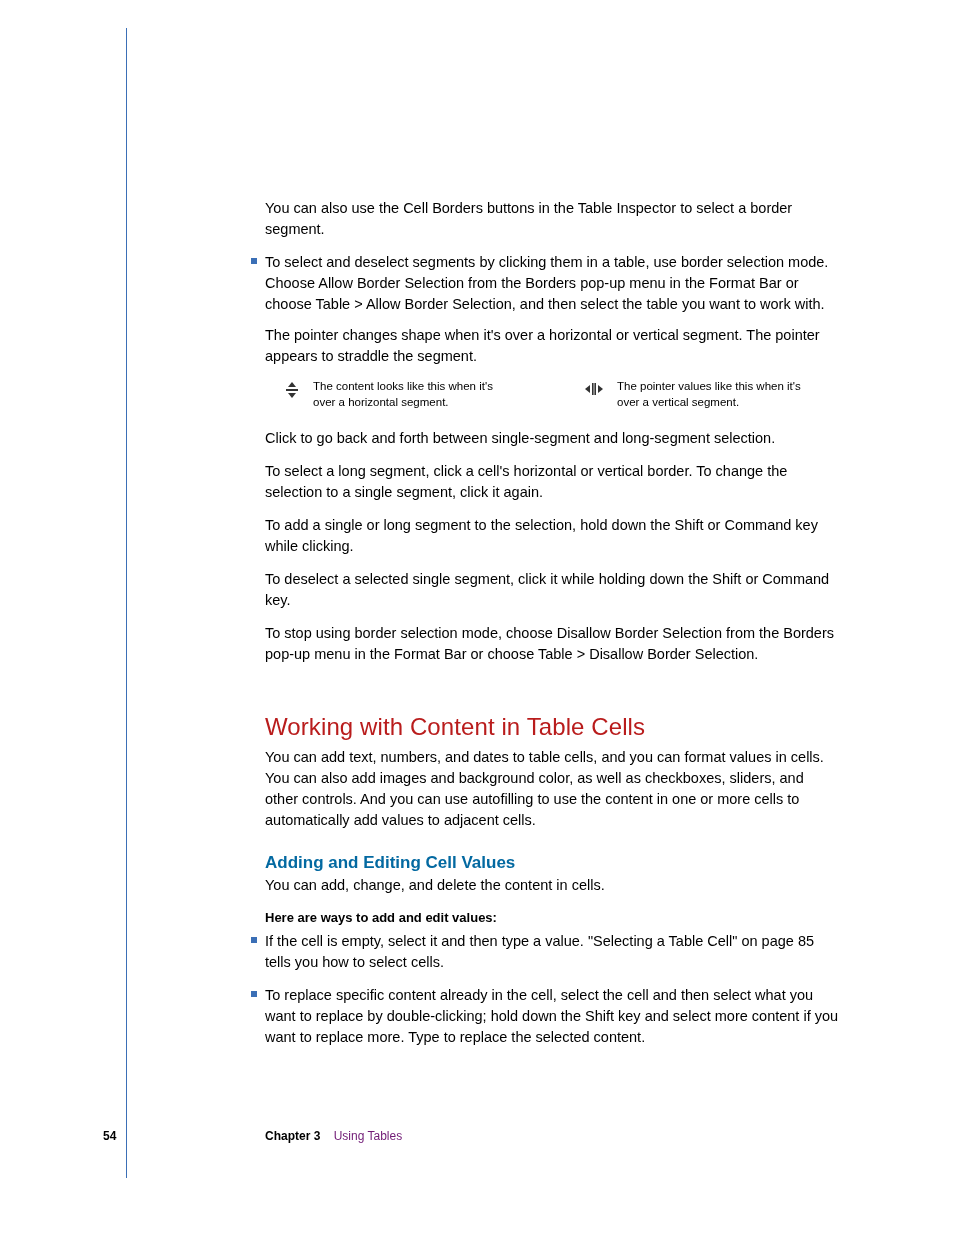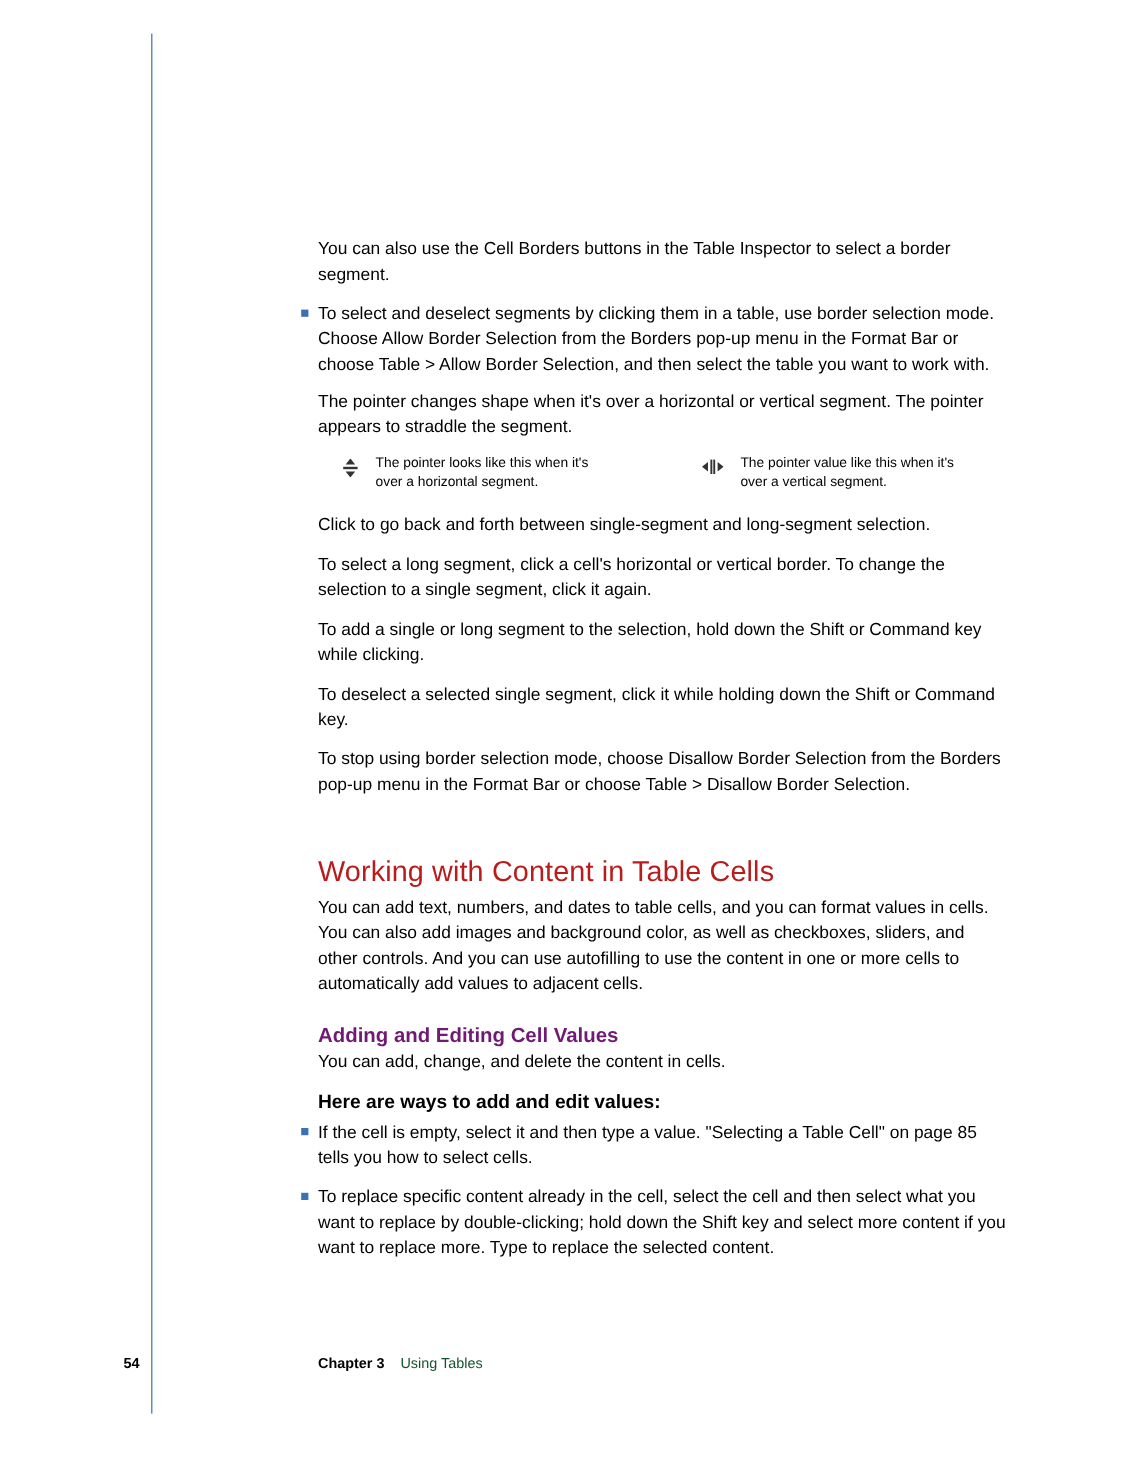--- a/index.html
+++ b/index.html
@@ -72,26 +72,26 @@
   h1.section {
     font-size: 24px;
     font-weight: 400;
     color: #b91c1c;
     margin: 48px 0 6px 0;
     letter-spacing: 0.1px;
   }
   h2.subsection {
     font-size: 17px;
     font-weight: 600;
-    color: #701a75;
+    color: #0369a1;
     margin: 22px 0 2px 0;
   }
   .bold-lead {
     font-weight: 700;
-    font-size: 16px;
+    font-size: 13px;
     margin: 14px 0 6px 0;
   }
   .footer {
     position: absolute;
     left: 0;
     top: 1101px;
     width: 954px;
     font-size: 12px;
   }
   .footer .pageno {
@@ -100,21 +100,21 @@
     font-weight: 700;
   }
   .footer .chapter {
     position: absolute;
     left: 265px;
   }
   .footer .chapter .label {
     font-weight: 700;
   }
   .footer .chapter .title {
-    color: #14532d;
+    color: #701a75;
     margin-left: 10px;
   }
 </style>
 </head>
 <body>
 
 <div class="page">
   <div class="left-rule"></div>
 
   <div class="content">
@@ -128,32 +128,32 @@
 
       <div class="callouts">
         <div class="callout">
           <span class="icon">
             <svg width="14" height="16" viewBox="0 0 14 16">
               <polygon points="7,0 3,5 11,5" fill="#333333"></polygon>
               <rect x="1" y="7" width="12" height="2" fill="#333333"></rect>
               <polygon points="7,16 3,11 11,11" fill="#333333"></polygon>
             </svg>
           </span>
-          <div class="caption">The pointer looks like this when it's over a horizontal segment.</div>
+          <div class="caption">The content looks like this when it's over a horizontal segment.</div>
         </div>
         <div class="callout">
           <span class="icon">
             <svg width="18" height="14" viewBox="0 0 18 14">
               <polygon points="0,7 5,3 5,11" fill="#333333"></polygon>
               <rect x="7" y="1" width="1.6" height="12" fill="#333333"></rect>
               <rect x="9.4" y="1" width="1.6" height="12" fill="#333333"></rect>
               <polygon points="18,7 13,3 13,11" fill="#333333"></polygon>
             </svg>
           </span>
-          <div class="caption">The pointer value like this when it's over a vertical segment.</div>
+          <div class="caption">The pointer values like this when it's over a vertical segment.</div>
         </div>
       </div>
 
       <p class="p">Click to go back and forth between single-segment and long-segment selection.</p>
       <p class="p">To select a long segment, click a cell's horizontal or vertical border. To change the selection to a single segment, click it again.</p>
       <p class="p">To add a single or long segment to the selection, hold down the Shift or Command key while clicking.</p>
       <p class="p">To deselect a selected single segment, click it while holding down the Shift or Command key.</p>
       <p class="p">To stop using border selection mode, choose Disallow Border Selection from the Borders pop-up menu in the Format Bar or choose Table &gt; Disallow Border Selection.</p>
     </div>
 

